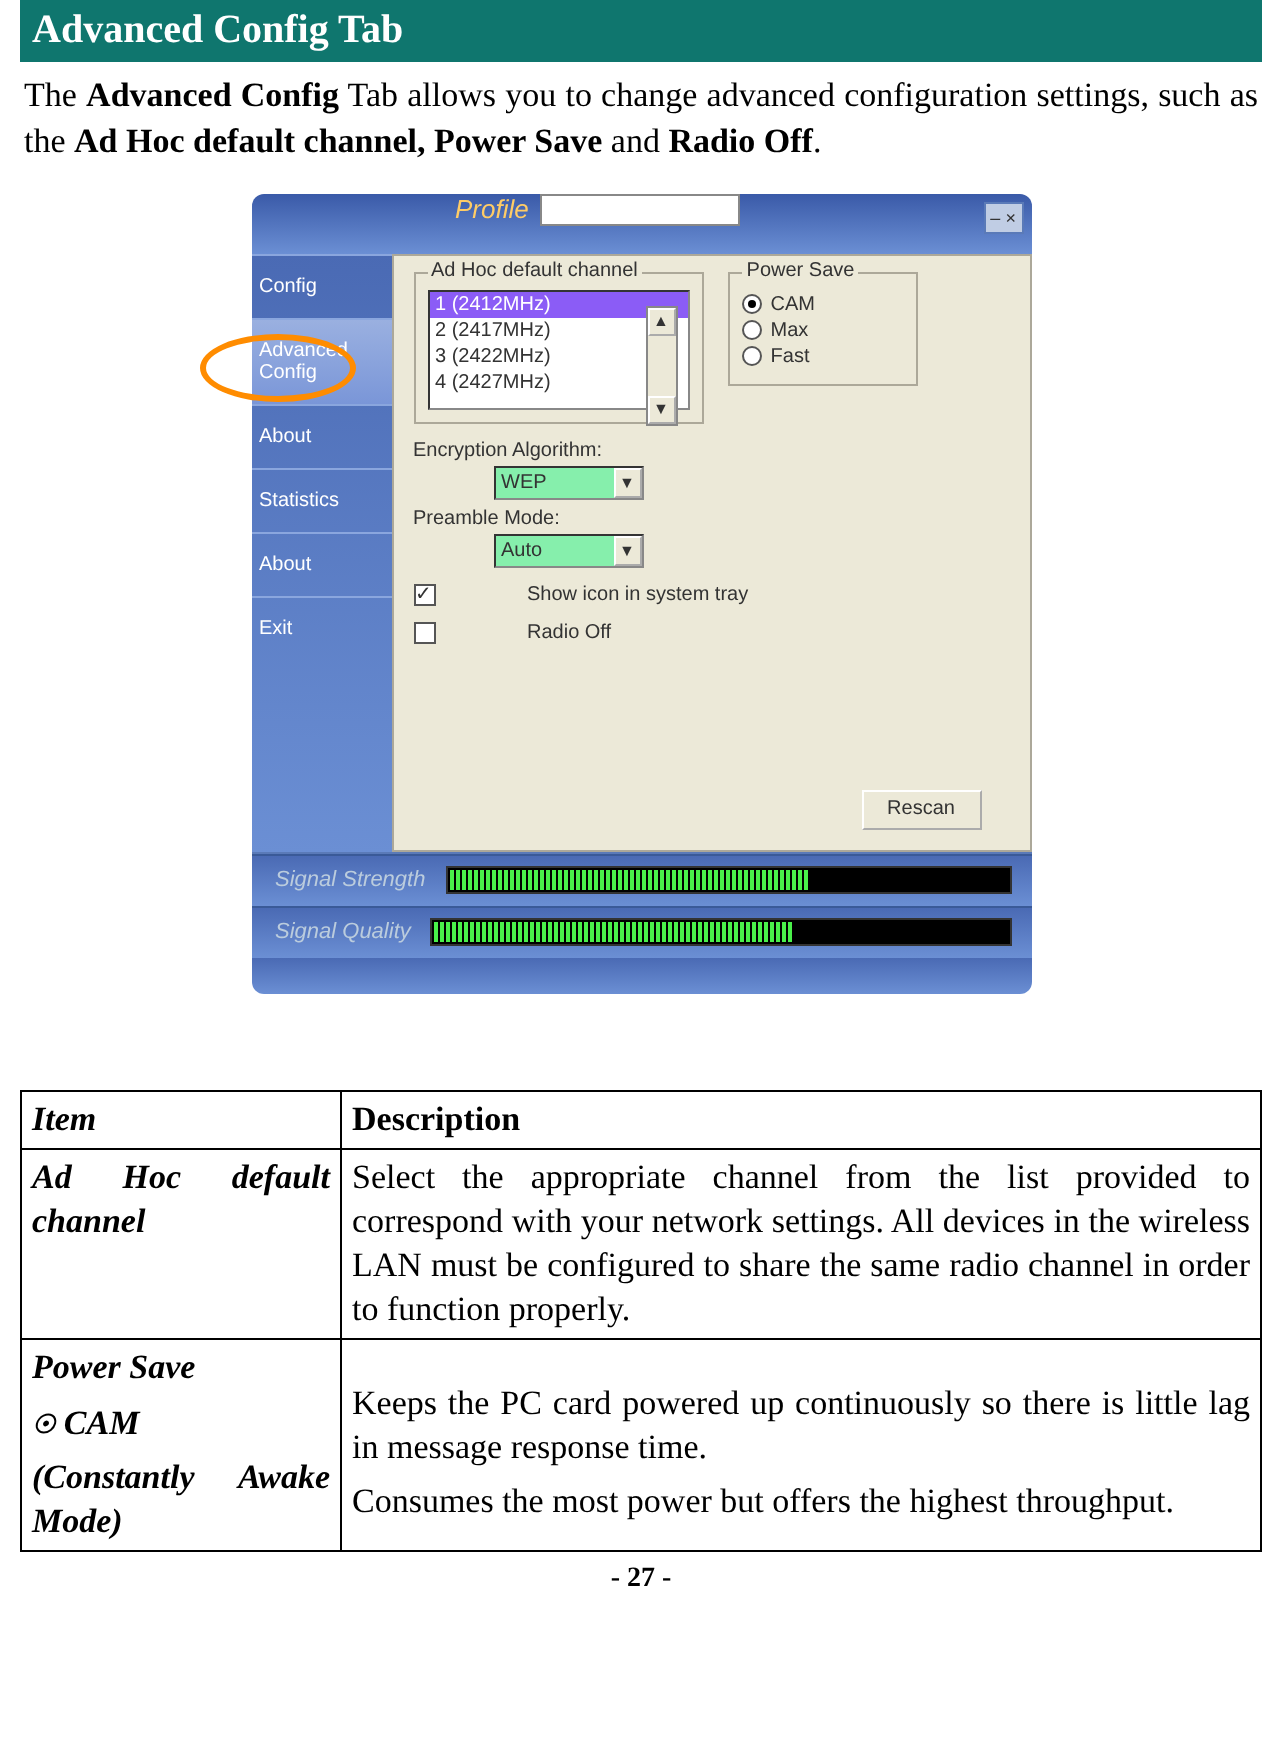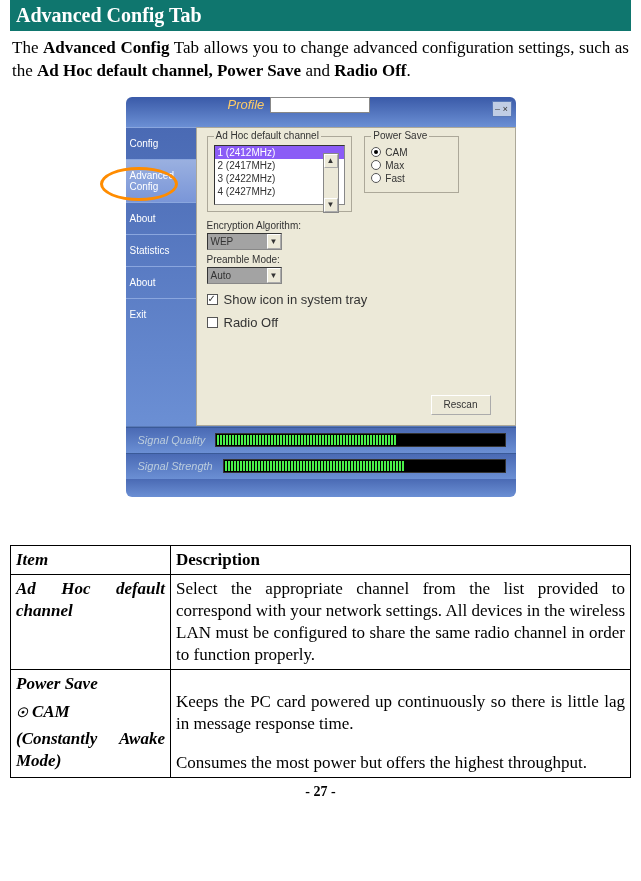--- a/index.html
+++ b/index.html
@@ -151,39 +151,40 @@
     text-align: center;
     line-height: 12px;
   }
   .radio-row { display: flex; align-items: center; margin: 2px 0; font-size: 10px; }
   .radio-row .r { width: 10px; height: 10px; border: 1px solid #555; border-radius: 50%; margin-right: 4px; position: relative; background:#fff;}
   .radio-row .r.checked::after { content:''; width:4px; height:4px; background:#000; border-radius:50%; position:absolute; left:2px; top:2px; }
   .field-label { font-size: 10px; margin-top: 4px; }
   .dropdown {
     width: 75px;
     height: 17px;
-    background: #a3a3a3;
+    background: #86efac;
     border: 1px inset #888;
     display: flex;
     align-items: center;
     justify-content: space-between;
     padding-left: 3px;
     font-size: 10px;
     margin-top: 2px;
+    margin-left: 40px;
   }
   .dropdown .arrow {
     width: 14px;
     height: 15px;
     background: #ece9d8;
     border: 1px outset #fff;
     font-size: 8px;
     text-align: center;
     line-height: 13px;
   }
-  .check-row { display: flex; align-items: center; margin-top: 8px; font-size: 13px; }
+  .check-row { display: flex; align-items: center; margin-top: 8px; font-size: 10px; gap: 40px; }
   .check-row .cb { width: 11px; height: 11px; border: 1px solid #555; background: #fff; margin-right: 6px; position: relative; }
   .check-row .cb.checked::after { content:'✓'; position:absolute; left:0; top:-2px; font-size:10px; }
   .rescan-btn {
     position: absolute;
     right: 24px;
     bottom: 10px;
     width: 60px;
     height: 20px;
     background: #ece9d8;
     border: 1px outset #fff;
@@ -323,87 +324,87 @@
           <span>Show icon in system tray</span>
         </div>
         <div class="check-row">
           <span class="cb"></span>
           <span>Radio Off</span>
         </div>
         <div class="rescan-btn">Rescan</div>
       </div>
     </div>
     <div class="signal-row">
+      <span>Signal Strength</span>
+      <div class="signal-bar" id="bar1">
+          <div class="seg"></div>
+          <div class="seg"></div>
+          <div class="seg"></div>
+          <div class="seg"></div>
+          <div class="seg"></div>
+          <div class="seg"></div>
+          <div class="seg"></div>
+          <div class="seg"></div>
+          <div class="seg"></div>
+          <div class="seg"></div>
+          <div class="seg"></div>
+          <div class="seg"></div>
+          <div class="seg"></div>
+          <div class="seg"></div>
+          <div class="seg"></div>
+          <div class="seg"></div>
+          <div class="seg"></div>
+          <div class="seg"></div>
+          <div class="seg"></div>
+          <div class="seg"></div>
+          <div class="seg"></div>
+          <div class="seg"></div>
+          <div class="seg"></div>
+          <div class="seg"></div>
+          <div class="seg"></div>
+          <div class="seg"></div>
+          <div class="seg"></div>
+          <div class="seg"></div>
+          <div class="seg"></div>
+          <div class="seg"></div>
+          <div class="seg"></div>
+          <div class="seg"></div>
+          <div class="seg"></div>
+          <div class="seg"></div>
+          <div class="seg"></div>
+          <div class="seg"></div>
+          <div class="seg"></div>
+          <div class="seg"></div>
+          <div class="seg"></div>
+          <div class="seg"></div>
+          <div class="seg"></div>
+          <div class="seg"></div>
+          <div class="seg"></div>
+          <div class="seg"></div>
+          <div class="seg"></div>
+          <div class="seg"></div>
+          <div class="seg"></div>
+          <div class="seg"></div>
+          <div class="seg"></div>
+          <div class="seg"></div>
+          <div class="seg"></div>
+          <div class="seg"></div>
+          <div class="seg"></div>
+          <div class="seg"></div>
+          <div class="seg"></div>
+          <div class="seg"></div>
+          <div class="seg"></div>
+          <div class="seg"></div>
+          <div class="seg"></div>
+          <div class="seg"></div>
+        </div>
+    </div>
+    <div class="signal-row">
       <span>Signal Quality</span>
       <div class="signal-bar" id="bar2">
-          <div class="seg"></div>
-          <div class="seg"></div>
-          <div class="seg"></div>
-          <div class="seg"></div>
-          <div class="seg"></div>
-          <div class="seg"></div>
-          <div class="seg"></div>
-          <div class="seg"></div>
-          <div class="seg"></div>
-          <div class="seg"></div>
-          <div class="seg"></div>
-          <div class="seg"></div>
-          <div class="seg"></div>
-          <div class="seg"></div>
-          <div class="seg"></div>
-          <div class="seg"></div>
-          <div class="seg"></div>
-          <div class="seg"></div>
-          <div class="seg"></div>
-          <div class="seg"></div>
-          <div class="seg"></div>
-          <div class="seg"></div>
-          <div class="seg"></div>
-          <div class="seg"></div>
-          <div class="seg"></div>
-          <div class="seg"></div>
-          <div class="seg"></div>
-          <div class="seg"></div>
-          <div class="seg"></div>
-          <div class="seg"></div>
-          <div class="seg"></div>
-          <div class="seg"></div>
-          <div class="seg"></div>
-          <div class="seg"></div>
-          <div class="seg"></div>
-          <div class="seg"></div>
-          <div class="seg"></div>
-          <div class="seg"></div>
-          <div class="seg"></div>
-          <div class="seg"></div>
-          <div class="seg"></div>
-          <div class="seg"></div>
-          <div class="seg"></div>
-          <div class="seg"></div>
-          <div class="seg"></div>
-          <div class="seg"></div>
-          <div class="seg"></div>
-          <div class="seg"></div>
-          <div class="seg"></div>
-          <div class="seg"></div>
-          <div class="seg"></div>
-          <div class="seg"></div>
-          <div class="seg"></div>
-          <div class="seg"></div>
-          <div class="seg"></div>
-          <div class="seg"></div>
-          <div class="seg"></div>
-          <div class="seg"></div>
-          <div class="seg"></div>
-          <div class="seg"></div>
-        </div>
-    </div>
-    <div class="signal-row">
-      <span>Signal Strength</span>
-      <div class="signal-bar" id="bar1">
           <div class="seg"></div>
           <div class="seg"></div>
           <div class="seg"></div>
           <div class="seg"></div>
           <div class="seg"></div>
           <div class="seg"></div>
           <div class="seg"></div>
           <div class="seg"></div>
           <div class="seg"></div>
           <div class="seg"></div>
@@ -475,19 +476,19 @@
   </tr>
   <tr>
     <td class="item-col">
       <div>Power Save</div>
       <div style="margin-top:6px;"><span class="odot">☉</span><span> CAM</span></div>
       <div style="margin-top:4px;">(Constantly Awake Mode)</div>
     </td>
     <td>
       <div style="height:18px;"></div>
       <div>Keeps the PC card powered up continuously so there is little lag in message response time.</div>
-      <div style="margin-top:16px;">Consumes the most power but offers the highest throughput.</div>
+      <div style="margin-top:4px;">Consumes the most power but offers the highest throughput.</div>
     </td>
   </tr>
 </tbody>
   </table>
 
 <div class="page-num">- 27 -</div>
 
 </body></html>

